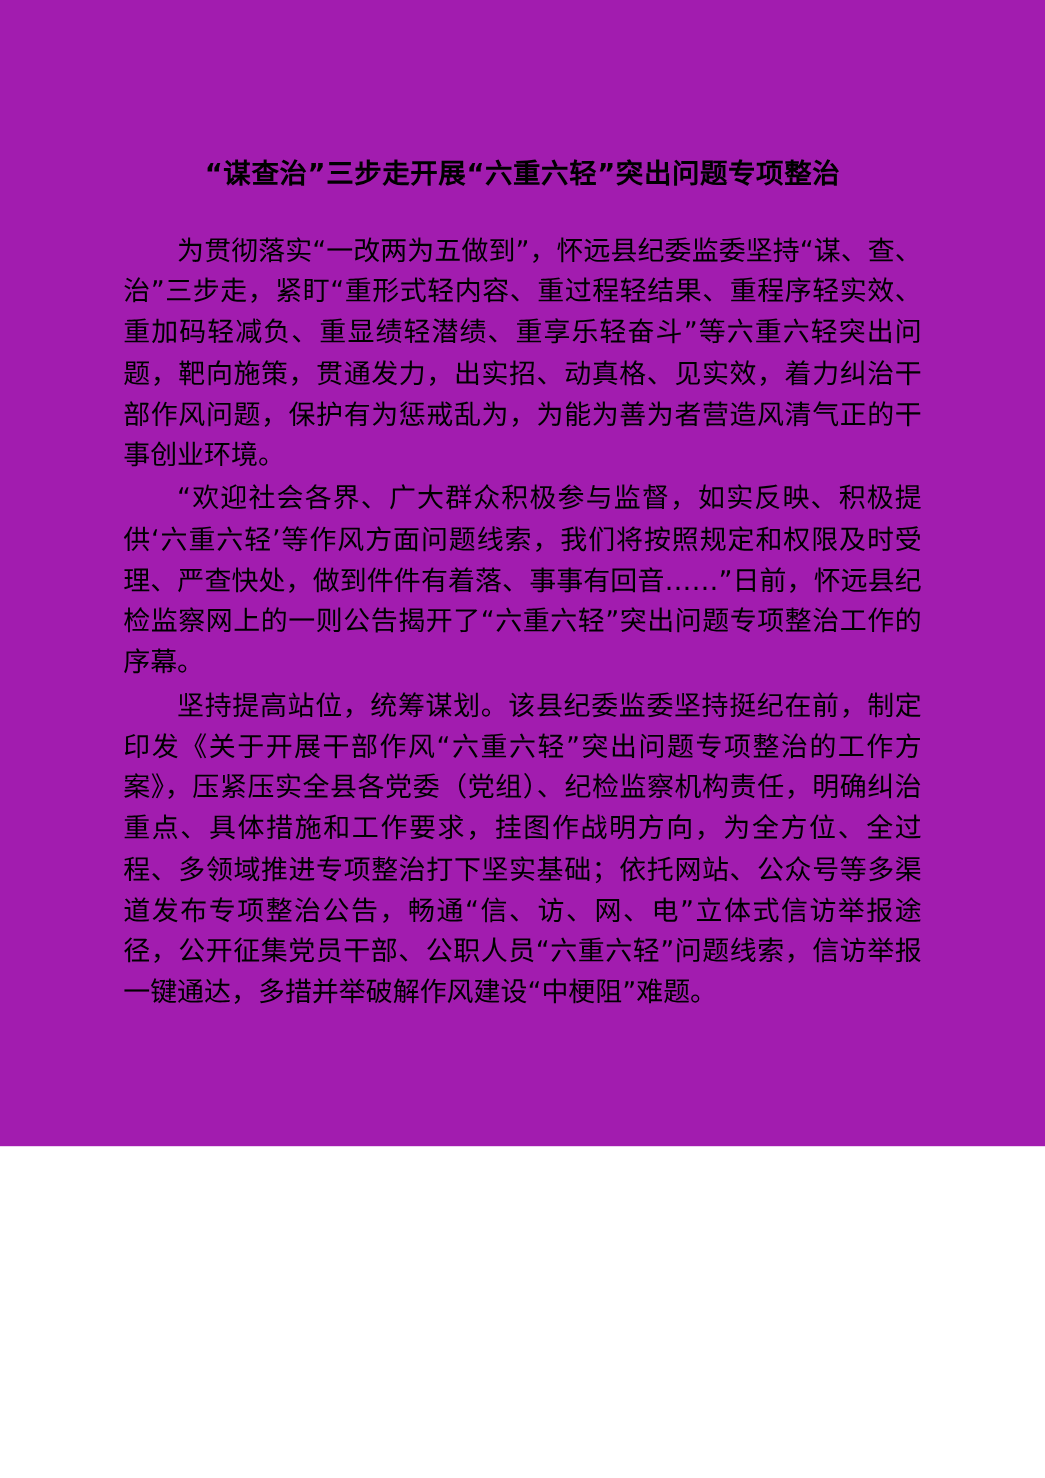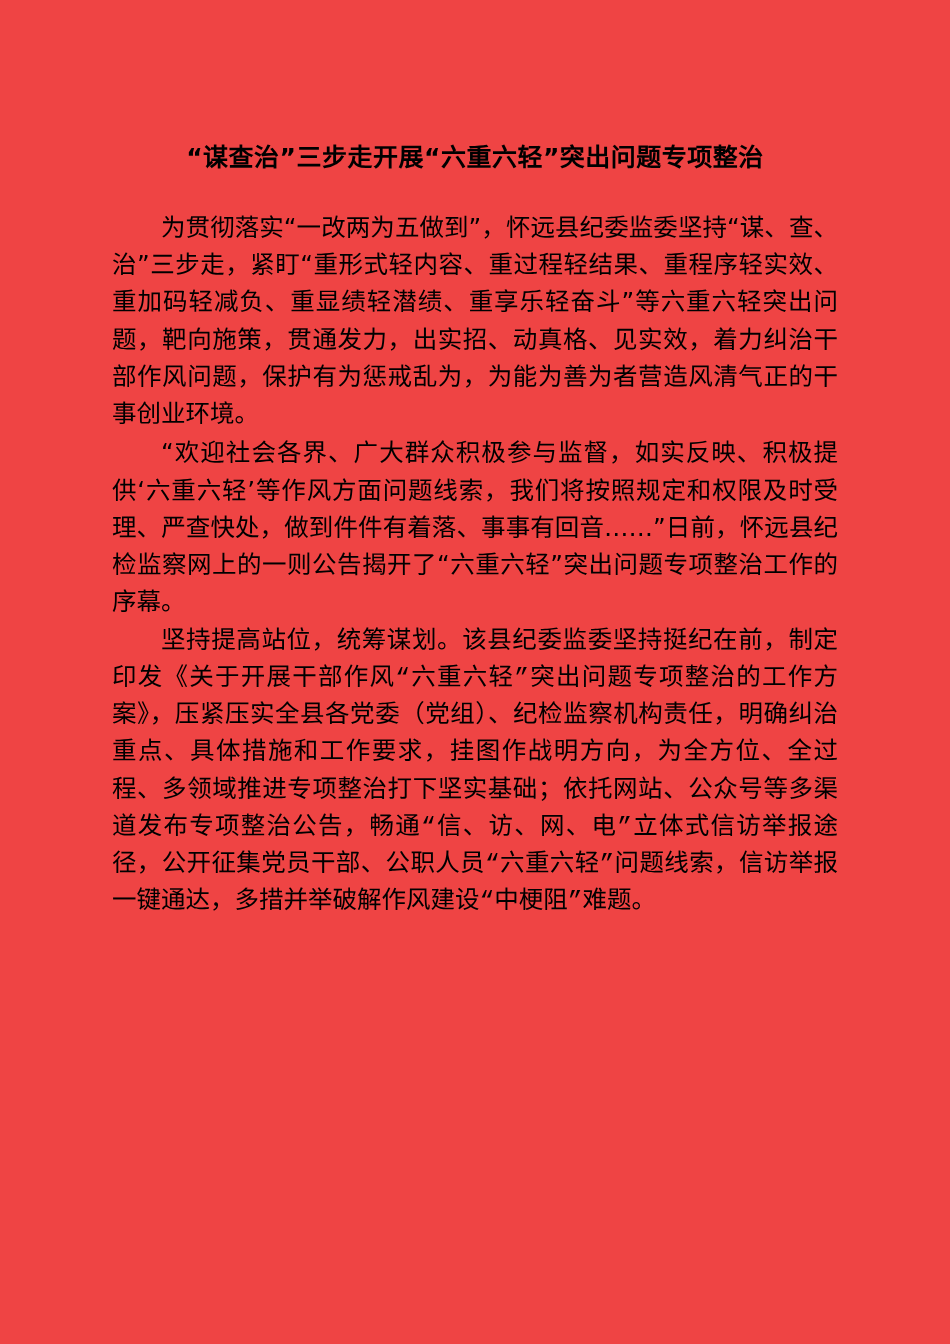--- a/index.html
+++ b/index.html
@@ -11,24 +11,24 @@
   body {
     width: 950px;
     height: 1344px;
     font-family: "Liberation Serif", "DejaVu Serif", serif;
     color: #000000;
     -webkit-font-smoothing: antialiased;
   }
   .page {
     position: relative;
     width: 950px;
-    height: 1344px;
+    height: 1042px;
     box-sizing: border-box;
     padding: 140px 112px 60px 112px;
-    background: #ef4444;
+    background: #a21caf;
   }
   .doc-title {
     font-family: "DejaVu Sans", "Liberation Sans", sans-serif;
     font-weight: bold;
     font-size: 25px;
     line-height: 1.4;
     text-align: center;
     letter-spacing: 0.5px;
     margin: 0 0 34px 0;
     color: #000000;
@@ -39,21 +39,20 @@
     line-height: 1.52;
     text-align: justify;
     text-justify: inter-ideograph;
     margin: 0 0 2px 0;
     text-indent: 2em;
     color: #000000;
     letter-spacing: 0px;
   }
   .body-text p:last-child {
     margin-bottom: 0;
-    font-family: Liberation Mono, monospace;
   }
 </style>
 </head>
 <body>
 
 <div class="page">
   <h1 class="doc-title">“谋查治”三步走开展“六重六轻”突出问题专项整治</h1>
   <div class="body-text">
     <p>为贯彻落实“一改两为五做到”，怀远县纪委监委坚持“谋、查、治”三步走，紧盯“重形式轻内容、重过程轻结果、重程序轻实效、重加码轻减负、重显绩轻潜绩、重享乐轻奋斗”等六重六轻突出问题，靶向施策，贯通发力，出实招、动真格、见实效，着力纠治干部作风问题，保护有为惩戒乱为，为能为善为者营造风清气正的干事创业环境。</p>
     <p>“欢迎社会各界、广大群众积极参与监督，如实反映、积极提供‘六重六轻’等作风方面问题线索，我们将按照规定和权限及时受理、严查快处，做到件件有着落、事事有回音……”日前，怀远县纪检监察网上的一则公告揭开了“六重六轻”突出问题专项整治工作的序幕。</p>

